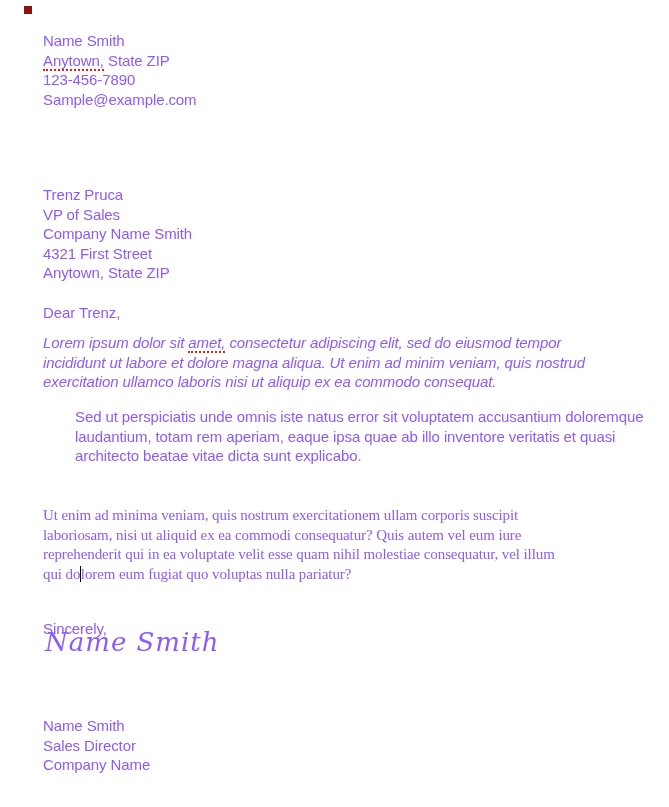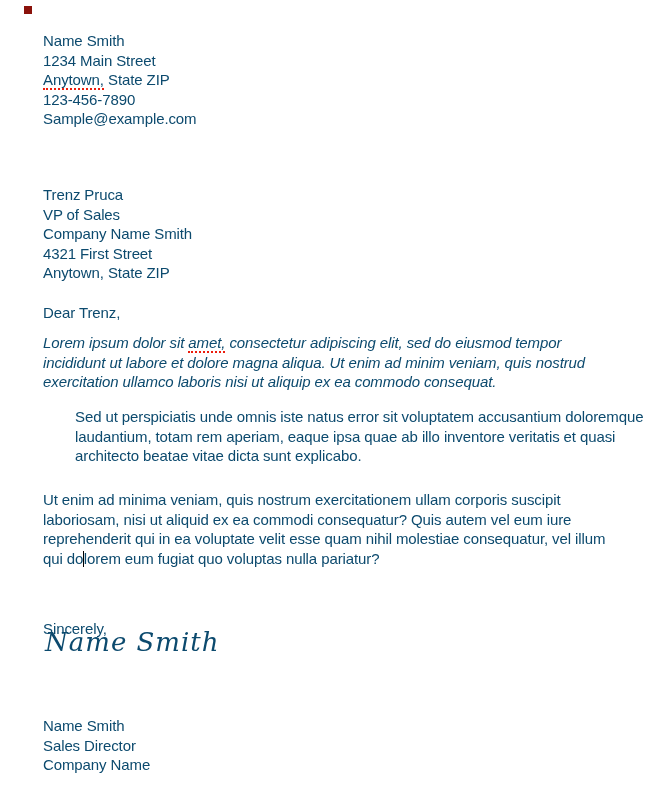--- a/index.html
+++ b/index.html
@@ -8,21 +8,21 @@
     background: #ffffff;
     overflow: hidden;
   }
   .page {
     position: relative;
     width: 669px; height: 807px;
     background: #ffffff;
     font-family: "Liberation Sans", "DejaVu Sans", sans-serif;
     font-size: 15px;
     line-height: 19.5px;
-    color: #0c4a6e;
+    color: #8b5cf6;
     letter-spacing: -0.1px;
   }
   .abs { position: absolute; left: 43px; }
   .logo-square {
     position: absolute;
     left: 24px; top: 6px;
     width: 8px; height: 8px;
   }
   .line { white-space: pre; }
   .para { white-space: pre-line; }
@@ -35,21 +35,21 @@
     background: #000;
     vertical-align: -3px;
     margin: 0 -0.5px;
   }
   .pos-sender    { top: 31px; }
   .pos-date      { top: 146px; }
   .pos-recipient { top: 185px; }
   .pos-salute    { top: 303px; }
   .pos-p1        { top: 333px; font-style: italic; }
   .pos-p2        { top: 407px; margin-left: 32px; }
-  .pos-p3        { top: 490px; }
+  .pos-p3        { top: 506px; font-family: Liberation Serif, serif; }
   .pos-closing   { top: 591px; margin-top: 28px; }
   .pos-script    { top: 620px; left: 45px; }
   .pos-sigblock  { top: 716px; }
   .script-signature {
     font-family: "DejaVu Serif", serif;
     font-style: italic;
     font-size: 26px;
     line-height: 44px;
     letter-spacing: 1px;
     white-space: pre;
@@ -57,21 +57,20 @@
 </style>
 </head>
 <body>
 
 <div class="page">
 
   <div class="logo-square" title="small-red-square" style="background: rgb(138, 18, 11);"></div>
 
   <div class="abs pos-sender">
     <div class="line">Name Smith</div>
-    <div class="line">1234 Main Street</div>
     <div class="line"><span class="squiggle" style="border-bottom-color: rgb(236, 29, 13);">Anytown,</span><span> State ZIP</span></div>
     <div class="line">123-456-7890</div>
     <div class="line">Sample@example.com</div>
   </div>
 
 
   <div class="abs pos-recipient">
     <div class="line">Trenz Pruca</div>
     <div class="line">VP of Sales</div>
     <div class="line">Company Name Smith</div>

